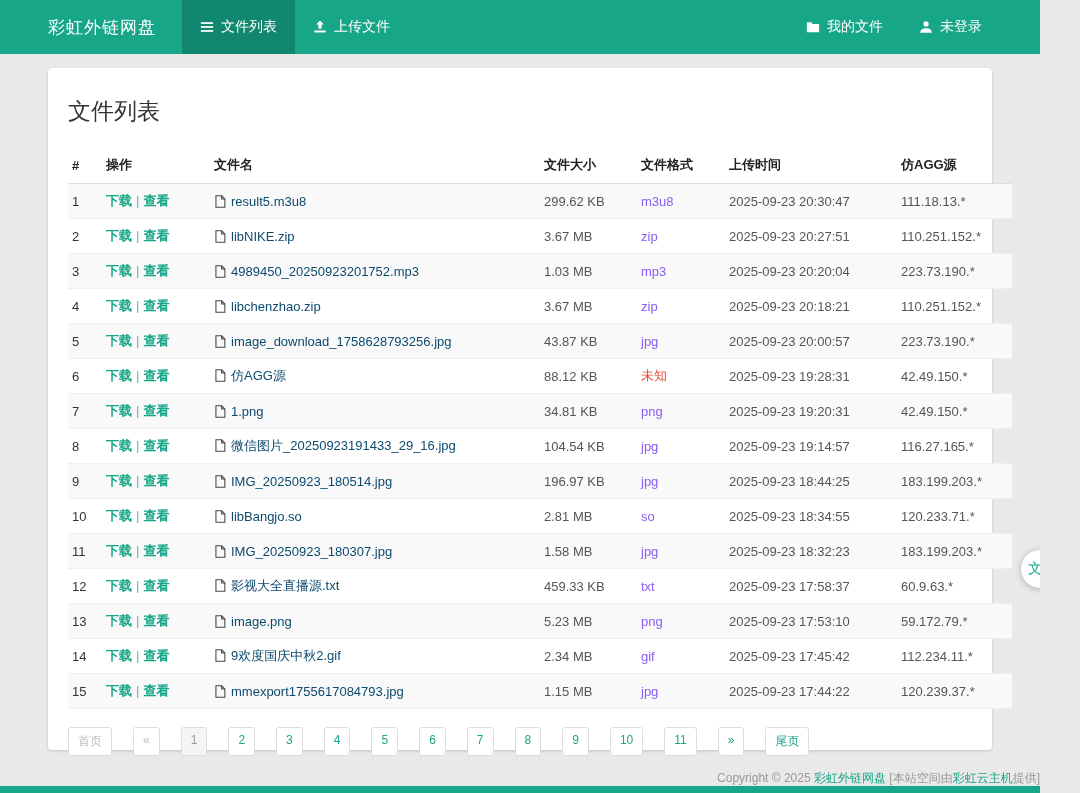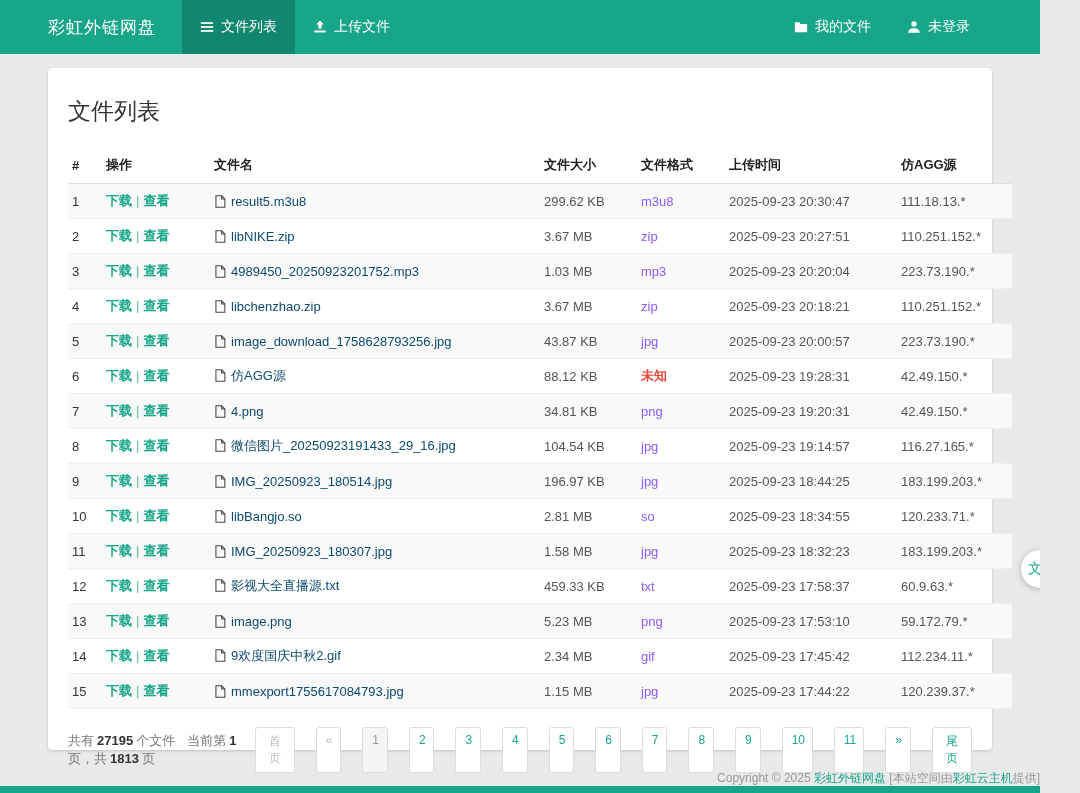--- a/index.html
+++ b/index.html
@@ -6,42 +6,42 @@
   html,body { background:#e9e9e9; }
   body { font-family:"Liberation Sans","DejaVu Sans",sans-serif; }
   #app { position:relative; width:1040px; height:793px; background:#e9e9e9; overflow:hidden; }
 
   
   .navbar { height:54px; background:#18a689; display:flex; align-items:stretch; color:#fff; }
   .brand { display:flex; align-items:center; font-size:17px; padding:0 26px 0 48px; letter-spacing:1px; }
   .nav-left { display:flex; align-items:stretch; }
   .nav-item { display:flex; align-items:center; gap:7px; padding:0 18px; font-size:14px; color:#fff; text-decoration:none; cursor:pointer; }
   .nav-item.active { background:#12876f; }
-  .nav-right { margin-left:auto; display:flex; align-items:stretch; padding-right:52px; }
+  .nav-right { margin-left:auto; display:flex; align-items:stretch; padding-right:40px; }
   .nav-icon { display:inline-flex; align-items:center; }
 
   
   .card { position:relative; margin:14px 48px 0; height:682px; background:#fff; border-radius:4px;
           box-shadow:0 1px 3px rgba(0,0,0,.18); padding:18px 20px 16px; }
   .page-title { font-size:23px; font-weight:500; color:#333; margin:10px 0 20px; }
 
   
   table { width:100%; border-collapse:collapse; font-size:13px; table-layout:fixed; }
   th { text-align:left; color:#222; font-weight:bold; padding:9px 4px; border-bottom:1px solid #ddd; }
   td { padding:8px 4px; color:#555; border-bottom:1px solid #efefef; overflow:hidden; white-space:nowrap; text-overflow:ellipsis; }
   tr.odd td { background:#f9f9f9; }
   .col-idx { width:34px; } .col-act { width:108px; } .col-name { width:330px; }
   .col-size { width:97px; } .col-fmt { width:88px; } .col-time { width:172px; } .col-ip { width:115px; }
   td.cell-idx { color:#333; }
   a.act-link { color:#18a689; text-decoration:none;font-weight:bold; }
   .act-sep { color:#18a689; margin:0 4px; opacity:.75; }
   .file-icon { display:inline-flex; vertical-align:-2px; margin-right:5px; color:#444; }
   a.file-link { color:#0c4a6e; text-decoration:none; }
   a.fmt-link { color:#8b5cf6; text-decoration:none; }
-  .fmt-unknown { color:#e74c3c !important; cursor:default;font-weight:bold; }
+  .fmt-unknown { color:#e74c3c !important; cursor:default; }
 
   
   .table-footer { display:flex; justify-content:space-between; align-items:center; padding:18px 0 4px; }
   .summary { font-size:13px; color:#777; }
   .summary b { color:#333; margin:0 3px; }
   .summary .gap { display:inline-block; width:12px; }
   .pager { display:flex; gap:21px; }
   .page-btn { display:inline-block; min-width:20px; text-align:center; padding:5px 9px; font-size:12px;
               border:1px solid #ddd; border-radius:3px; background:#fff; color:#18a689; text-decoration:none; }
   .page-btn.disabled { color:#bcbcbc; cursor:default; }
@@ -216,21 +216,21 @@
             <td>42.49.150.*</td>
           </tr>
           <tr class="odd">
             <td class="cell-idx">7</td>
             <td><a href="#" class="act-link">下载</a><span class="act-sep">|</span><a href="#" class="act-link">查看</a></td>
             <td><span class="file-icon">
                 <svg width="12" height="13" viewBox="0 0 14 16" fill="none" stroke="currentColor" stroke-width="1.3">
                   <path d="M2 1h7l4 4v10H2z"></path>
                   <path d="M9 1v4h4"></path>
                 </svg>
-              </span><a href="#" class="file-link">4.png</a></td>
+              </span><a href="#" class="file-link">1.png</a></td>
             <td>34.81 KB</td>
             <td><a href="#" class="fmt-link">png</a></td>
             <td>2025-09-23 19:20:31</td>
             <td>42.49.150.*</td>
           </tr>
           <tr class="">
             <td class="cell-idx">8</td>
             <td><a href="#" class="act-link">下载</a><span class="act-sep">|</span><a href="#" class="act-link">查看</a></td>
             <td><span class="file-icon">
                 <svg width="12" height="13" viewBox="0 0 14 16" fill="none" stroke="currentColor" stroke-width="1.3">
@@ -338,23 +338,20 @@
               </span><a href="#" class="file-link">mmexport1755617084793.jpg</a></td>
             <td>1.15 MB</td>
             <td><a href="#" class="fmt-link">jpg</a></td>
             <td>2025-09-23 17:44:22</td>
             <td>120.239.37.*</td>
           </tr>
         </tbody>
     </table>
 
     <div class="table-footer">
-      <div class="summary">
-        <span>共有</span><b>27195</b><span>个文件</span><span class="gap"></span><span>当前第</span><b>1</b><span>页，共</span><b>1813</b><span>页</span>
-      </div>
       <div class="pager">
           <a href="#" class="page-btn disabled">首页</a>
           <a href="#" class="page-btn disabled">«</a>
           <a href="#" class="page-btn current">1</a>
           <a href="#" class="page-btn">2</a>
           <a href="#" class="page-btn">3</a>
           <a href="#" class="page-btn">4</a>
           <a href="#" class="page-btn">5</a>
           <a href="#" class="page-btn">6</a>
           <a href="#" class="page-btn">7</a>

